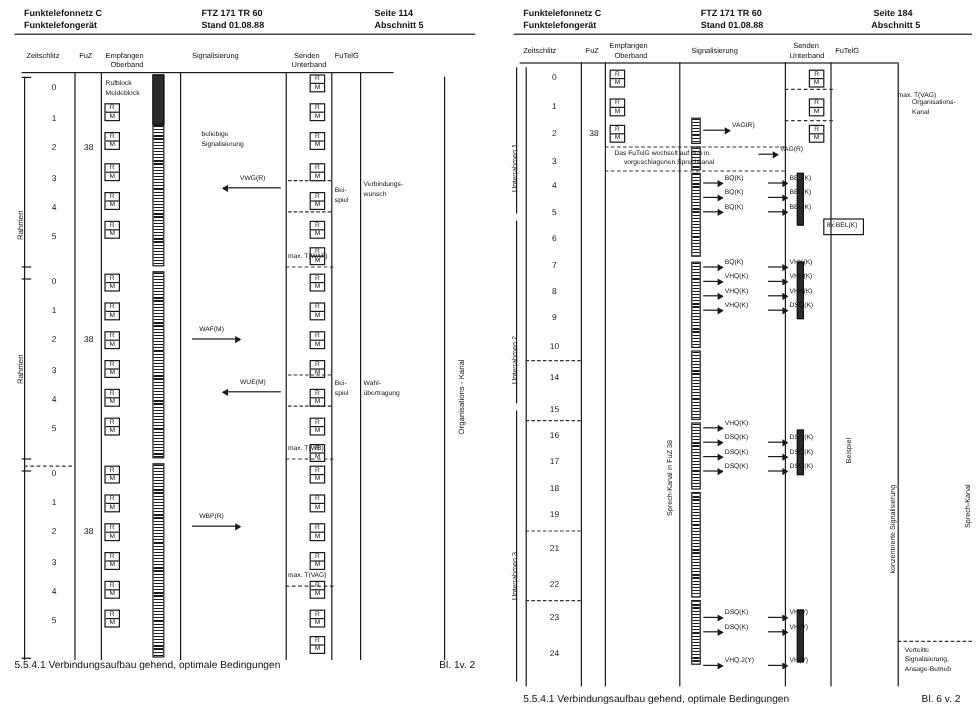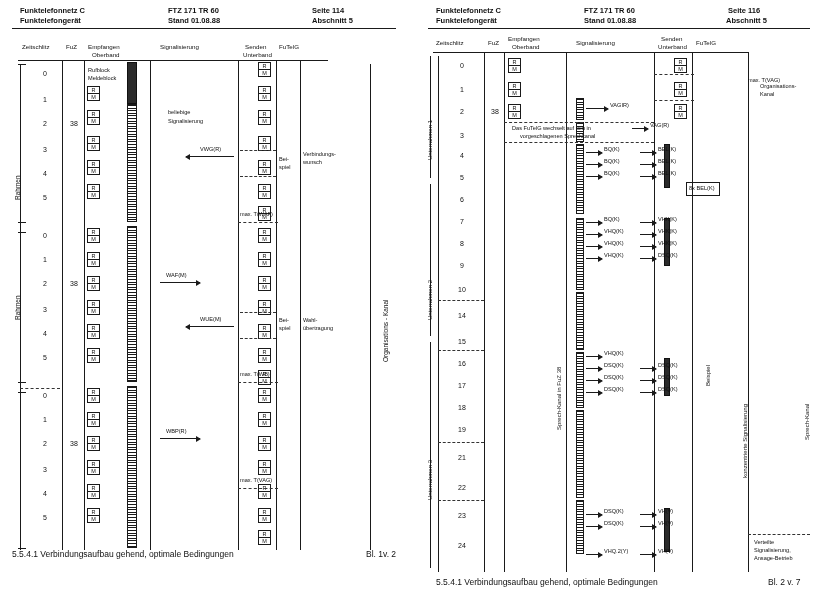--- a/index.html
+++ b/index.html
@@ -342,21 +342,21 @@
     <div class="t caption" style="left:12px;top:550px;">5.5.4.1 Verbindungsaufbau gehend, optimale Bedingungen</div>
     <div class="t caption" style="left:366px;top:550px;">Bl. 1v. 2</div>
   </div>
 
   <div class="abs" style="left:408px;top:0;width:408px;height:602px;">
 
     <div class="t hdr b" style="left:28px;top:7px;">Funktelefonnetz C</div>
     <div class="t hdr b" style="left:28px;top:17px;">Funktelefongerät</div>
     <div class="t hdr b" style="left:176px;top:7px;">FTZ 171 TR 60</div>
     <div class="t hdr b" style="left:176px;top:17px;">Stand 01.08.88</div>
-    <div class="t hdr b" style="left:320px;top:7px;">Seite 116</div>
+    <div class="t hdr b" style="left:320px;top:7px;">Seite 184</div>
     <div class="t hdr b" style="left:318px;top:17px;">Abschnitt 5</div>
     <div class="hline" style="left:20px;top:28px;width:382px;"></div>
 
     <div class="t lbl" style="left:28px;top:40px;">Zeitschlitz</div>
     <div class="t lbl" style="left:80px;top:40px;">FuZ</div>
     <div class="t lbl" style="left:100px;top:36px;">Empfangen</div>
     <div class="t lbl" style="left:104px;top:44px;">Oberband</div>
     <div class="t lbl" style="left:168px;top:40px;">Signalisierung</div>
     <div class="t lbl" style="left:253px;top:36px;">Senden</div>
     <div class="t lbl" style="left:250px;top:44px;">Unterband</div>
@@ -540,16 +540,16 @@
     <div class="t tiny" style="left:346px;top:548px;">Signalisierung,</div>
     <div class="t tiny" style="left:346px;top:556px;">Ansage-Betrieb</div>
     <div class="dash-h" style="left:340px;top:534px;width:62px;"></div>
 
     <div class="dash-h" style="left:30px;top:300px;width:46px;"></div>
     <div class="dash-h" style="left:30px;top:350px;width:46px;"></div>
     <div class="dash-h" style="left:30px;top:442px;width:46px;"></div>
     <div class="dash-h" style="left:30px;top:500px;width:46px;"></div>
 
     <div class="t caption" style="left:28px;top:578px;">5.5.4.1 Verbindungsaufbau gehend, optimale Bedingungen</div>
-    <div class="t caption" style="left:360px;top:578px;">Bl. 2 v. 7</div>
+    <div class="t caption" style="left:360px;top:578px;">Bl. 6 v. 2</div>
   </div>
 
 </div>
 
 </body></html>

